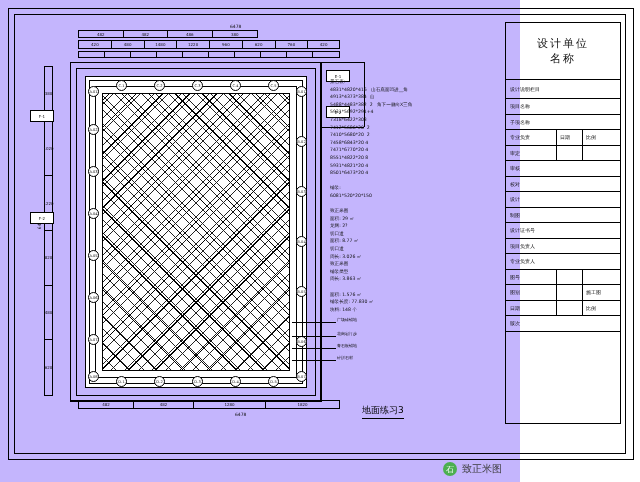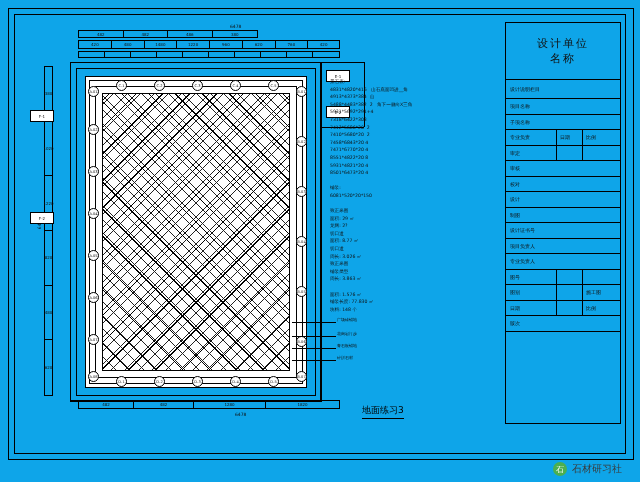--- a/index.html
+++ b/index.html
@@ -1,17 +1,17 @@
 <!DOCTYPE html>
 <html><head>
 <meta charset="utf-8">
 <style>
   html,body{margin:0;padding:0;background:#ffffff;}
   body{width:640px;height:482px;overflow:hidden;font-family:"DejaVu Sans","Liberation Sans",sans-serif;}
-  .page{position:relative;width:640px;height:482px;background:#0ea5e9;}
+  .page{position:relative;width:520px;height:482px;background:#c4b5fd;}
 
   
   .sheet-border{position:absolute;left:8px;top:8px;width:624px;height:450px;border:1px solid #000;}
   .sheet-inner{position:absolute;left:14px;top:14px;width:610px;height:438px;border:1px solid #000;}
 
   
   .title-block{position:absolute;left:505px;top:22px;width:116px;height:402px;border:1px solid #000;box-sizing:border-box;}
   .tb-head{height:56px;border-bottom:1px solid #000;display:flex;flex-direction:column;align-items:center;justify-content:center;}
   .tb-head div{font-size:11px;letter-spacing:2px;line-height:15px;color:#111;}
   .tb-sub{height:18px;border-bottom:1px solid #000;display:flex;align-items:center;padding-left:4px;font-size:5px;color:#111;}
@@ -293,16 +293,16 @@
 面积: 1.576 ㎡
 铺装长度: 77.830 ㎡
 块料: 148 个</span></div>
 
   </div>
 
   <div class="caption">地面练习3</div>
 
   <div class="watermark">
     <span class="wm-logo">石</span>
-    <span class="wm-text">石材研习社</span>
+    <span class="wm-text">致正米图</span>
   </div>
 
 </div>
 
 </body></html>

